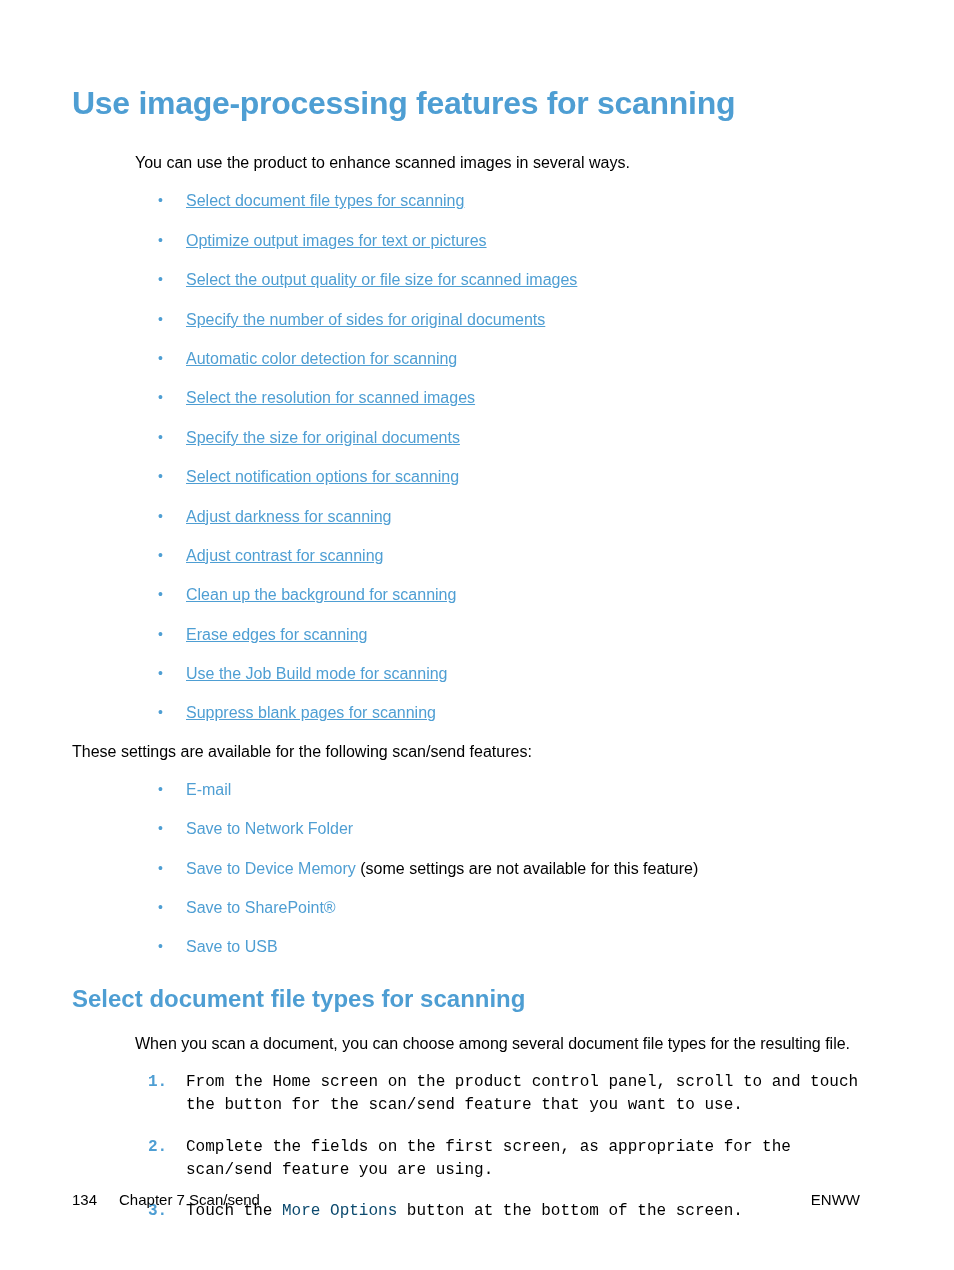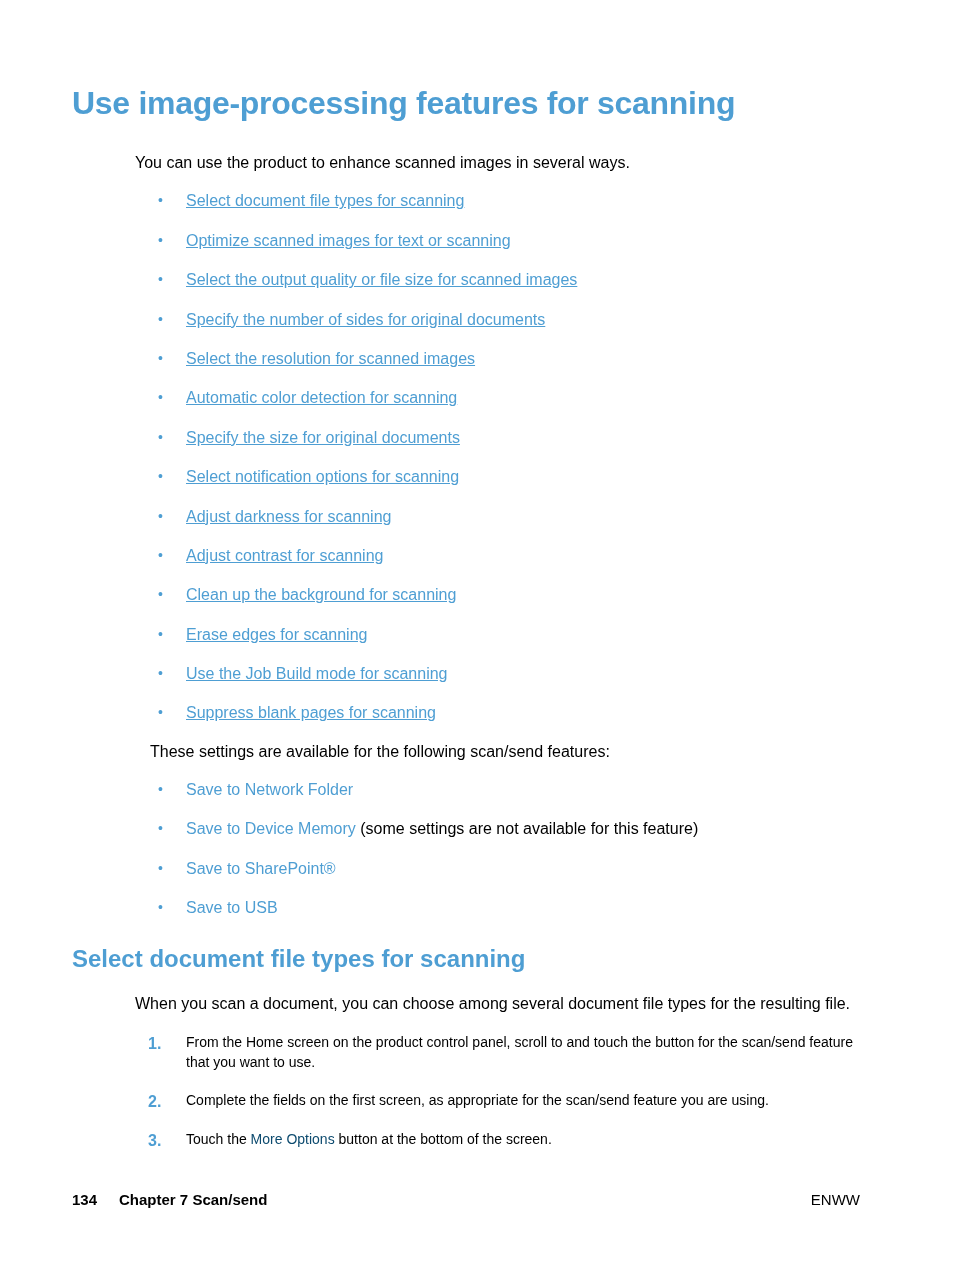--- a/index.html
+++ b/index.html
@@ -52,42 +52,42 @@
   .toc-link {
     color: #4e9ed3;
     text-decoration: underline;
     cursor: pointer;
   }
   .feature-name {
     color: #4e9ed3;
   }
   .note-text {
     font-size: 16px;
-    margin-left: 78px;
     margin-bottom: 18px;
   }
   h2.sub-title {
     color: #4e9ed3;
     font-weight: bold;
     font-size: 24px;
     margin: 26px 0 20px 0;
   }
   ol.steps {
     list-style: none;
     counter-reset: step;
     margin: 0 0 0 70px;
     padding: 0;
   }
   ol.steps li {
     counter-increment: step;
     position: relative;
     padding-left: 44px;
     margin-bottom: 18px;
-    font-size: 14px;
+    font-size: 16px;
     line-height: 1.45;
+    font-family: Liberation Mono, monospace;
   }
   ol.steps li::before {
     content: counter(step) ".";
     position: absolute;
     left: 6px;
     top: 0;
     color: #4e9ed3;
     font-weight: bold;
     font-size: 16px;
   }
@@ -100,52 +100,52 @@
     left: 72px;
     right: 72px;
     font-size: 15px;
     display: flex;
     justify-content: space-between;
     align-items: baseline;
   }
   .footer-left {
     display: flex;
     gap: 22px;
-    font-weight: bold;
   }
 </style>
 </head>
 <body>
 
 <div class="page">
 
   <h1 class="main-title">Use image-processing features for scanning</h1>
 
   <p class="body-text">You can use the product to enhance scanned images in several ways.</p>
 
   <ul class="link-list">
     <li><a class="toc-link">Select document file types for scanning</a></li>
-    <li><a class="toc-link">Optimize scanned images for text or scanning</a></li>
+    <li><a class="toc-link">Optimize output images for text or pictures</a></li>
     <li><a class="toc-link">Select the output quality or file size for scanned images</a></li>
     <li><a class="toc-link">Specify the number of sides for original documents</a></li>
+    <li><a class="toc-link">Automatic color detection for scanning</a></li>
     <li><a class="toc-link">Select the resolution for scanned images</a></li>
-    <li><a class="toc-link">Automatic color detection for scanning</a></li>
     <li><a class="toc-link">Specify the size for original documents</a></li>
     <li><a class="toc-link">Select notification options for scanning</a></li>
     <li><a class="toc-link">Adjust darkness for scanning</a></li>
     <li><a class="toc-link">Adjust contrast for scanning</a></li>
     <li><a class="toc-link">Clean up the background for scanning</a></li>
     <li><a class="toc-link">Erase edges for scanning</a></li>
     <li><a class="toc-link">Use the Job Build mode for scanning</a></li>
     <li><a class="toc-link">Suppress blank pages for scanning</a></li>
   </ul>
 
   <p class="note-text">These settings are available for the following scan/send features:</p>
 
   <ul class="feature-list">
+    <li><span class="feature-name">E-mail</span><span></span></li>
     <li><span class="feature-name">Save to Network Folder</span><span></span></li>
     <li><span class="feature-name">Save to Device Memory</span><span> (some settings are not available for this feature)</span></li>
     <li><span class="feature-name">Save to SharePoint®</span><span></span></li>
     <li><span class="feature-name">Save to USB</span><span></span></li>
   </ul>
 
   <h2 class="sub-title">Select document file types for scanning</h2>
 
   <p class="body-text">When you scan a document, you can choose among several document file types for the resulting file.</p>
 

